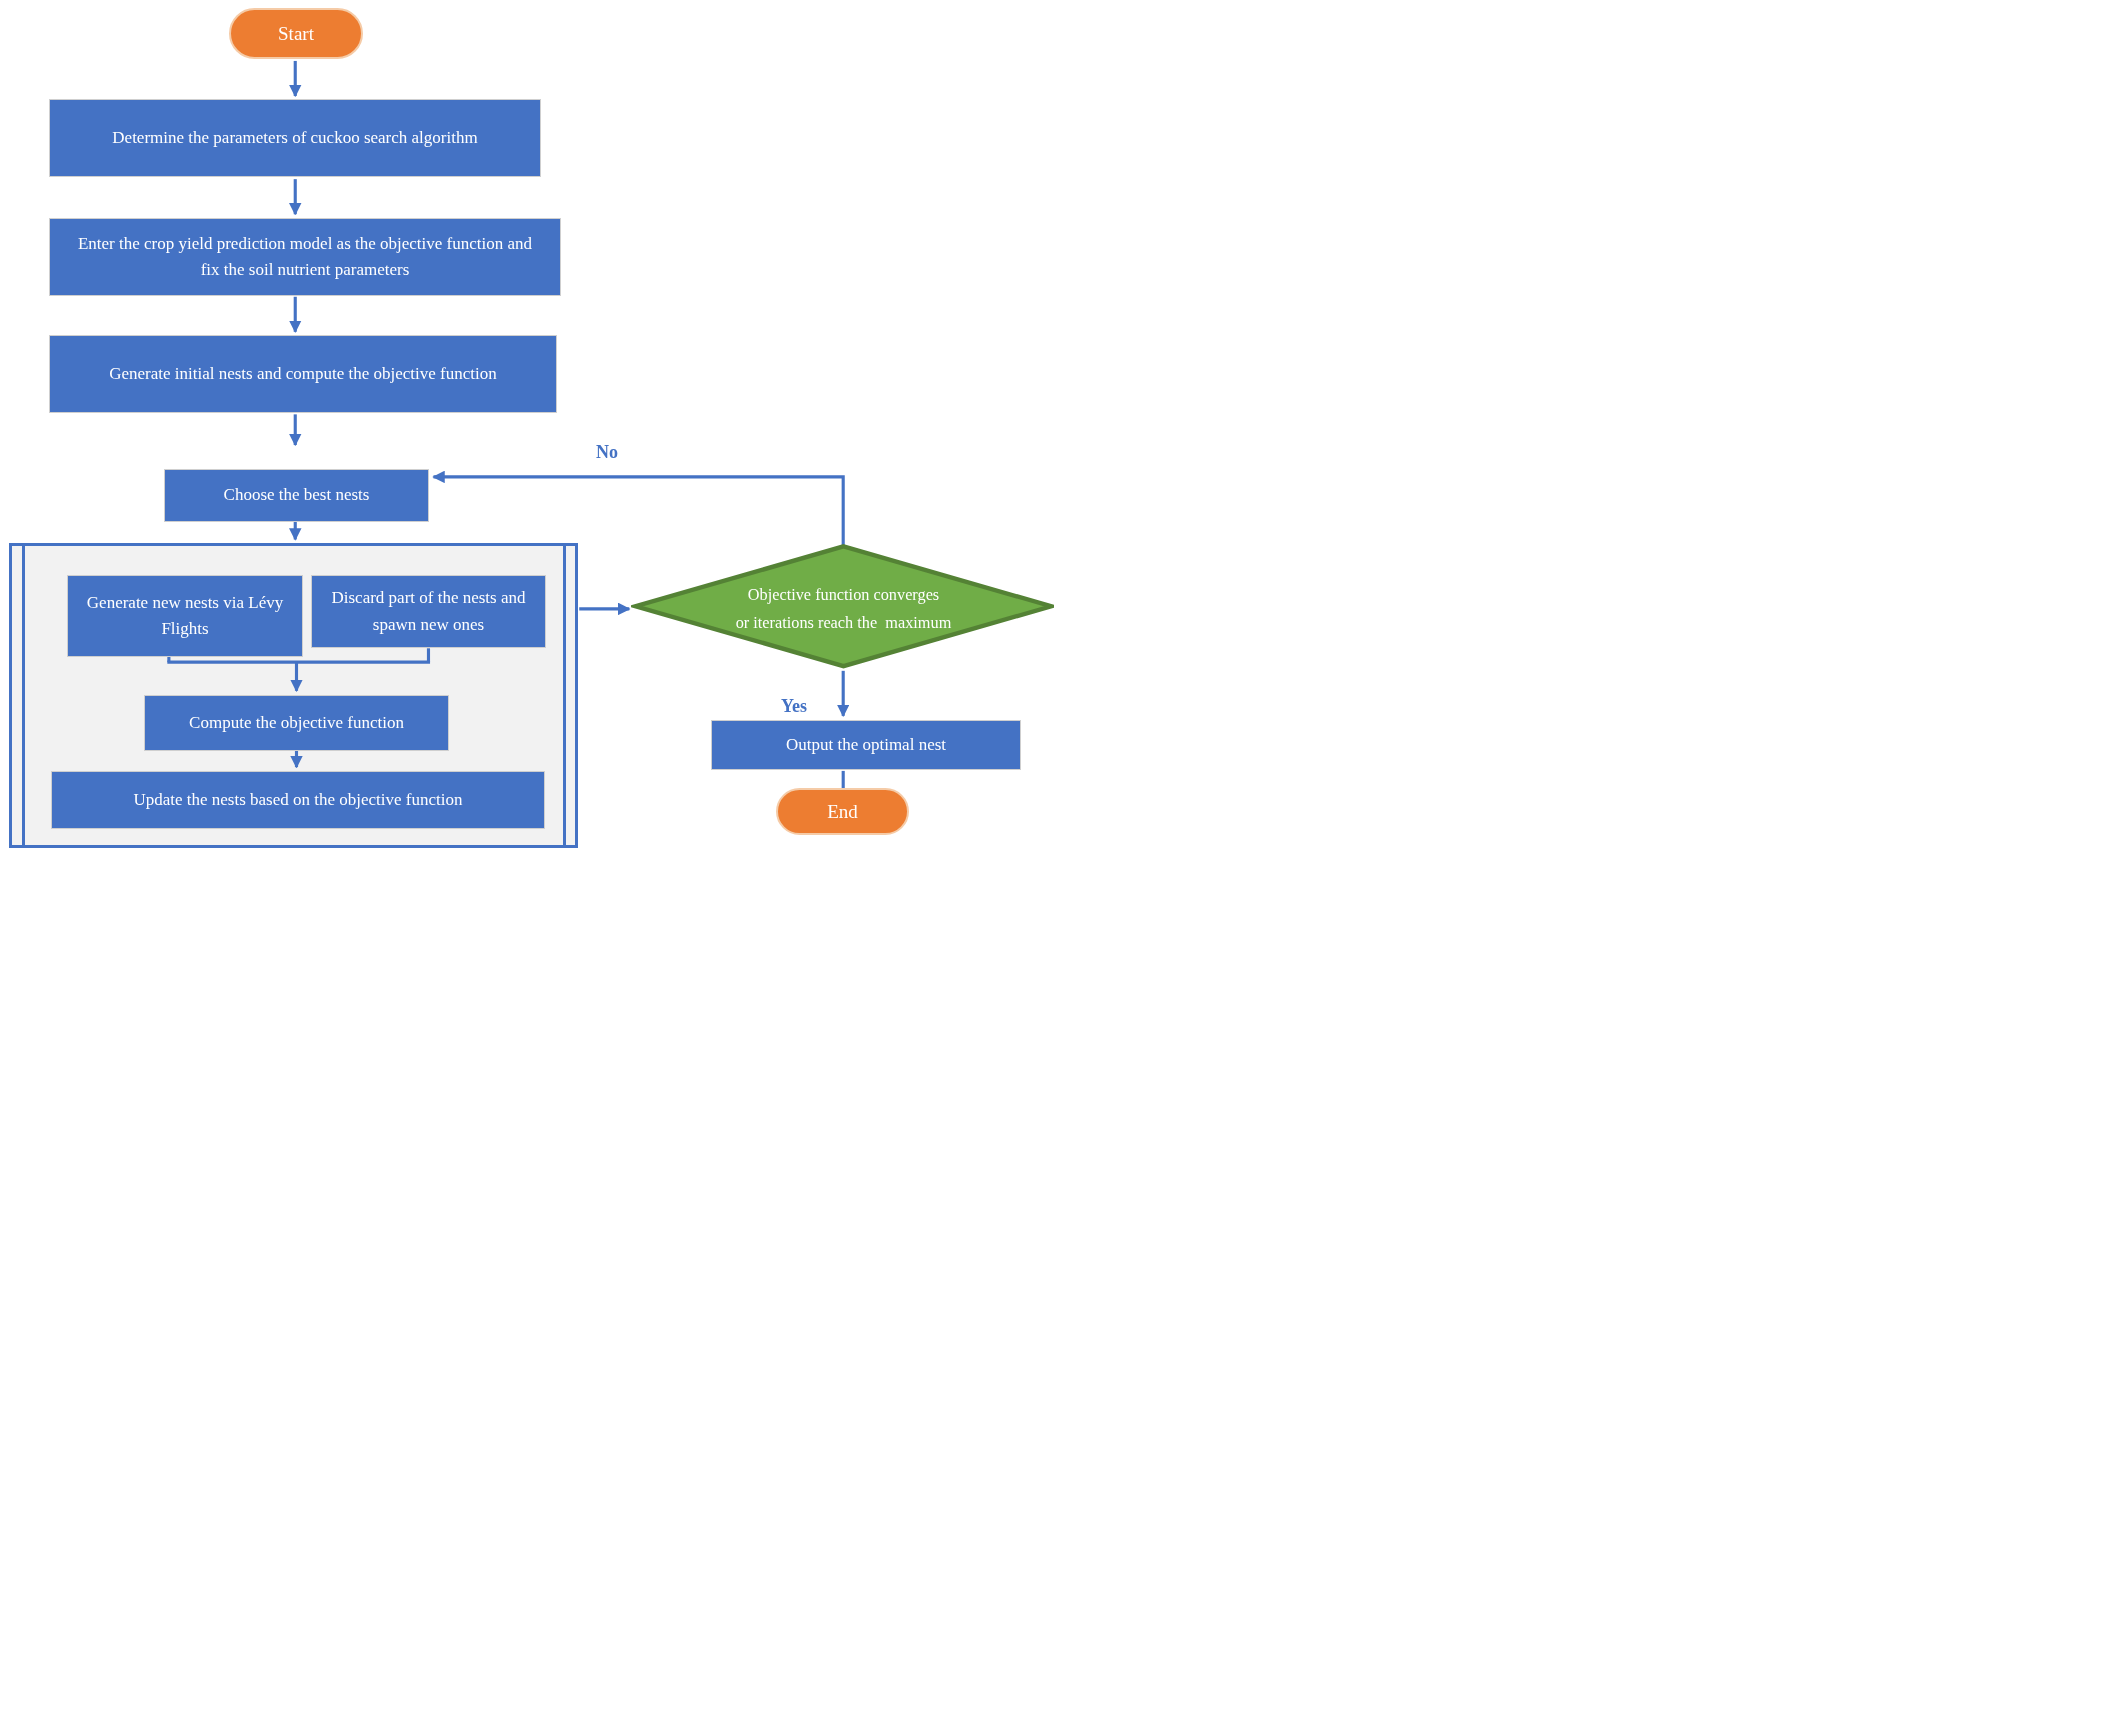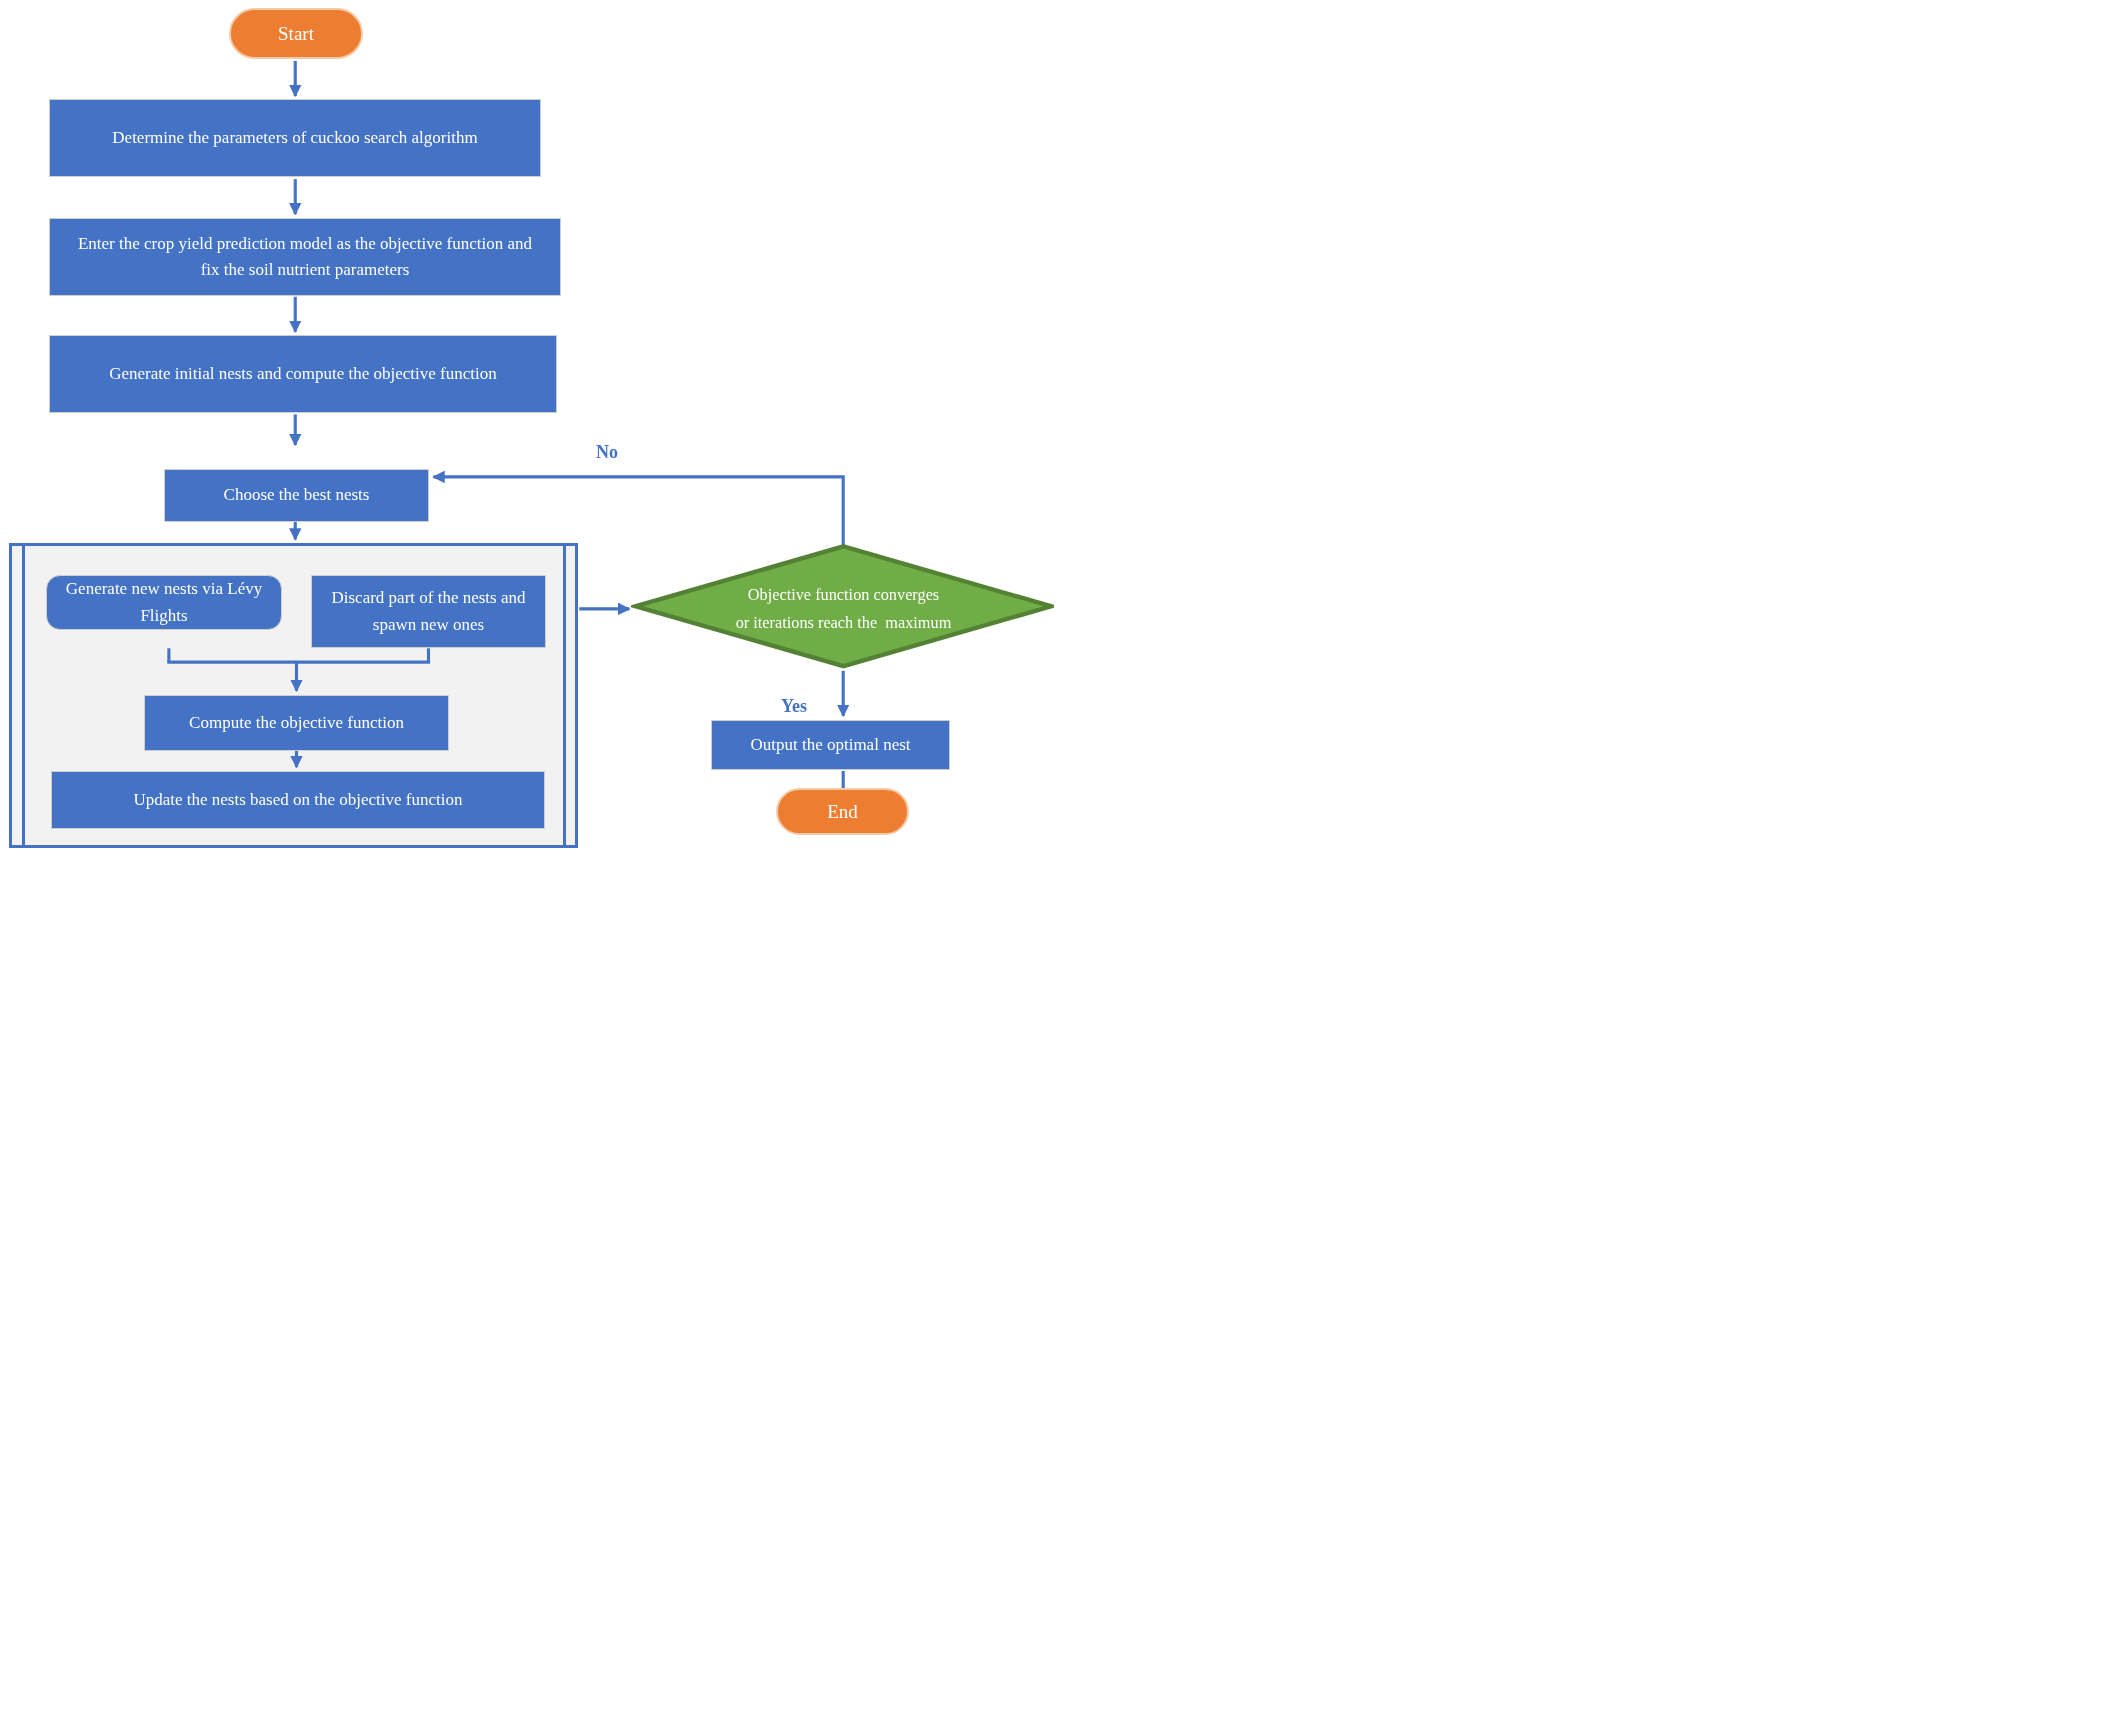--- a/index.html
+++ b/index.html
@@ -85,25 +85,25 @@
     font-weight: bold;
     font-size: 18px;
     z-index: 4;
   }
   
   .n-start   { left: 229px;  top: 8.1px;   width: 134px; height: 51px; }
   .n-box1    { left: 49px;   top: 99px;  width: 492px; height: 78px; padding: 0 24px; }
   .n-box2    { left: 49px;   top: 218px;  width: 512px; height: 78px; padding: 0 25px; }
   .n-box3    { left: 49px;   top: 335px;  width: 508px; height: 78px; padding: 0 38px; }
   .n-choose  { left: 164px;  top: 449px;  width: 265px; height: 53px; margin-top: 20px; }
-  .n-levy    { left: 46px;   top: 575px;  width: 236px; height: 55px; padding: 0 17.5px; border-radius: 14px; }
+  .n-levy    { left: 67px;   top: 575px;  width: 236px; height: 82px; padding: 0 17.5px; }
   .n-discard { left: 311px;  top: 575px;  width: 235px; height: 73px; padding: 0 17.5px; }
   .n-compute { left: 144px;  top: 695px; width: 305px; height: 56px; }
   .n-update  { left: 51px;   top: 771px; width: 494px; height: 58px; }
-  .n-output  { left: 711px; top: 720px; width: 239px; height: 50px; }
+  .n-output  { left: 711px; top: 720px; width: 310px; height: 50px; }
   .n-end     { left: 776px; top: 788px; width: 133px; height: 47px; }
   .lbl-no    { left: 596px;  top: 442px; }
   .lbl-yes   { left: 781px; top: 696px; }
 </style>
 </head>
 <body>
 
 <div class="canvas">
 
   <div class="group-box">

